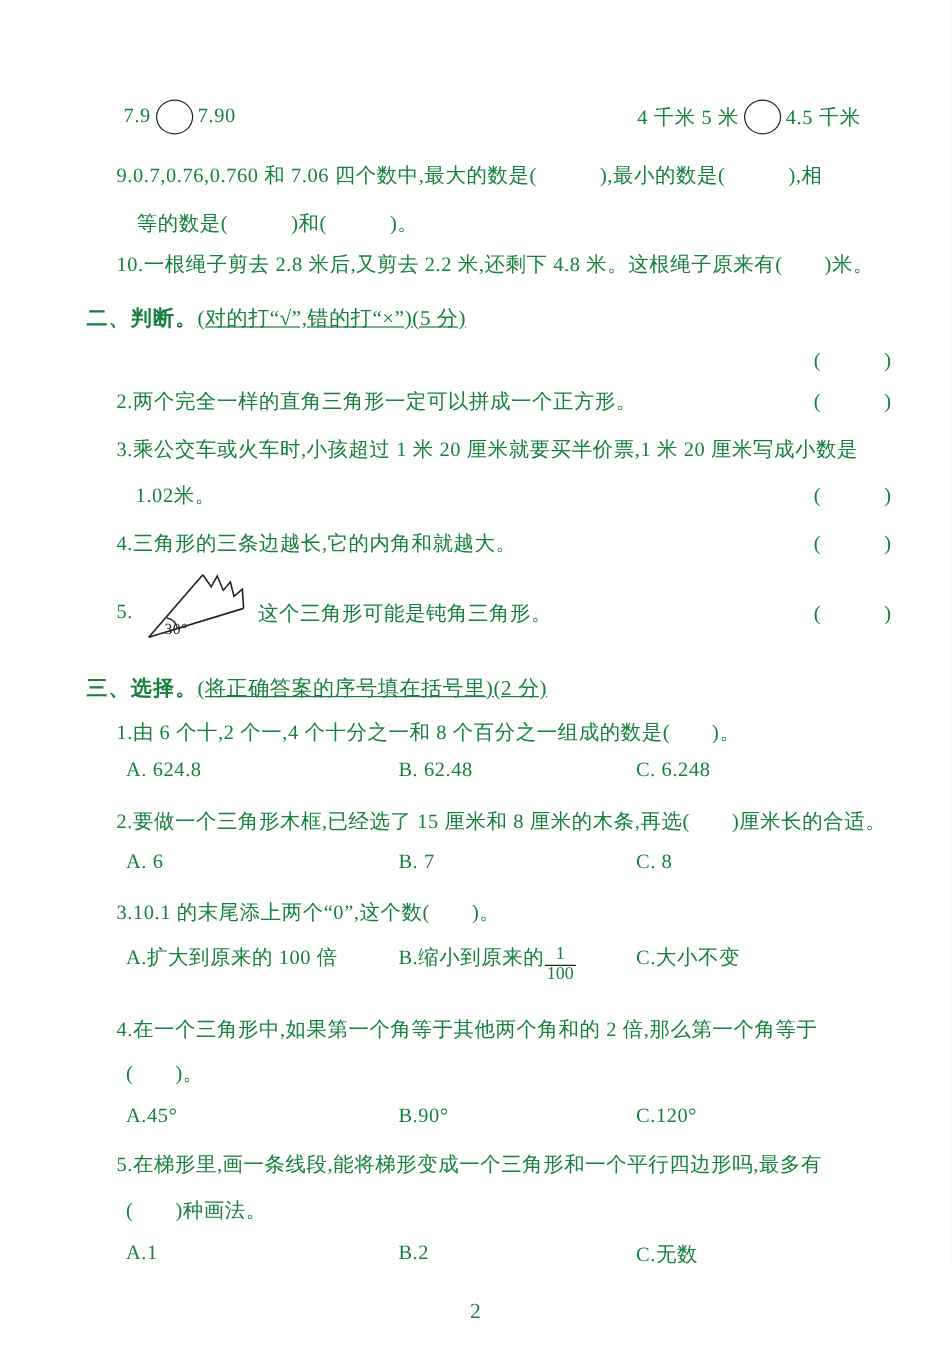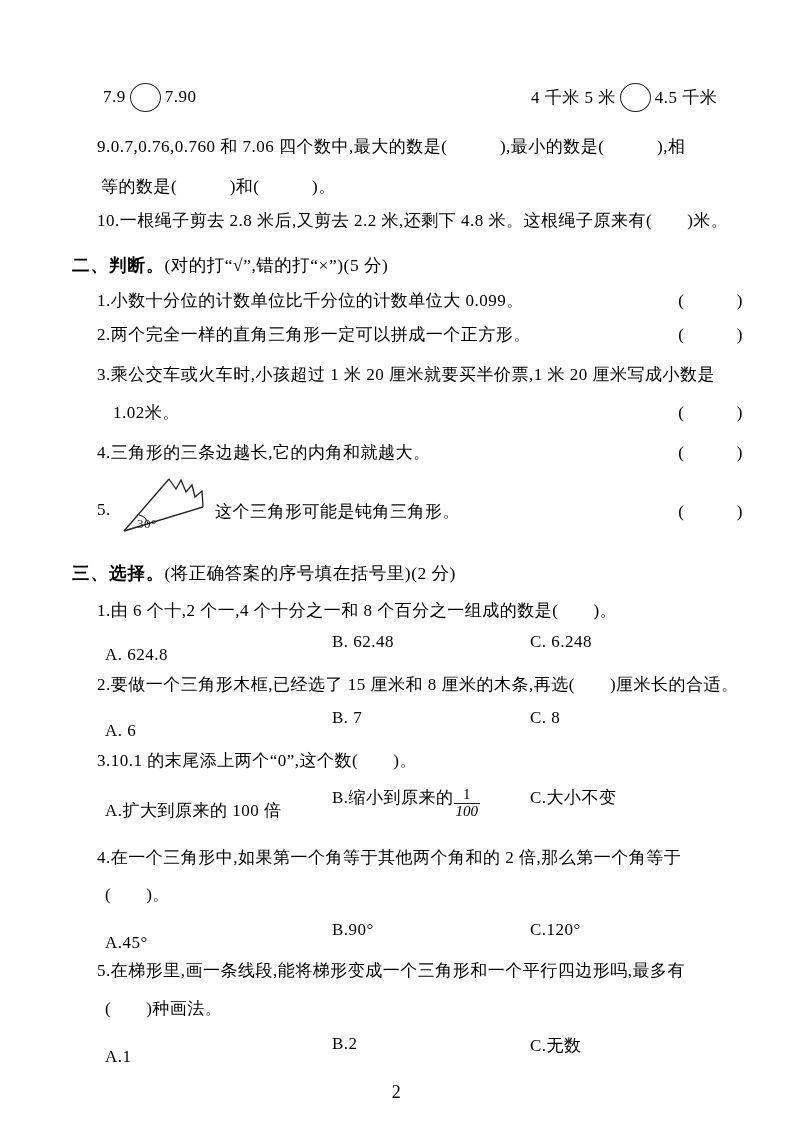--- a/index.html
+++ b/index.html
@@ -4,49 +4,49 @@
 <style>
   html,body { margin:0; padding:0; }
   body {
     font-family: "Liberation Serif", "DejaVu Serif", serif;
     background:#e8e8e8;
   }
   .page {
     position:relative;
     width:793px; height:1121px;
     background:#ffffff;
-    color:#000000;
+    color:#15803d;
     overflow:hidden;
     font-size:17px;
     letter-spacing:0.5px;
   }
   .line { position:absolute; line-height:26px; white-space:nowrap; }
   .indent-item { left:97px; }
-  .indent-cont { left:101px; }
+  .indent-cont { left:114px; }
   .section-head { left:72px; font-size:17.5px; }
   .section-head .hd-label { font-weight:bold; letter-spacing:1px; }
-  .section-head .hd-note { font-weight:normal; }
+  .section-head .hd-note { font-weight:normal;text-decoration:underline; }
   .judge-line { left:97px; right:50px; }
   .judge-line .answer-bracket { position:absolute; right:0; top:0; }
   .cmp-group { position:absolute; top:80px; height:34px; display:flex; align-items:center; }
   .cmp-circle {
     display:inline-block; width:31px; height:29px;
     border:1.6px solid #222; border-radius:50%;
     margin:0 4px; box-sizing:border-box;
   }
   .opt-row { position:absolute; left:0; width:793px; height:30px; }
-  .opt-row .opt-a { position:absolute; left:105px;margin-top:13px; }
+  .opt-row .opt-a { position:absolute; left:105px; }
   .opt-row .opt-b { position:absolute; left:332px; }
   .opt-row .opt-c { position:absolute; left:530px; }
   .frac {
     display:inline-block; text-align:center; vertical-align:-13px;
     line-height:1.05; font-size:15px; letter-spacing:0;
   }
   .frac .num { display:block; padding:0 2px; }
-  .frac .den { display:block; border-top:1.3px solid #1b1b1b; padding:0 2px;font-style:italic; }
+  .frac .den { display:block; border-top:1.3px solid #1b1b1b; padding:0 2px; }
   .fig-judge5 { position:absolute; left:97px; top:474px; right:50px; height:64px; }
   .fig-judge5 .q-num { position:absolute; left:0; top:26px; }
   .fig-judge5 .angle-svg { position:absolute; left:22px; top:0; }
   .fig-judge5 .q-text { position:absolute; left:118px; top:26px; }
   .fig-judge5 .answer-bracket { position:absolute; right:0; top:26px; }
   .page-number { position:absolute; left:0; right:0; bottom:18px; text-align:center; font-size:18px; }
 </style>
 </head>
 <body>
 
@@ -65,21 +65,20 @@
 
   <div class="line indent-item" style="top:134px">9.0.7,0.76,0.760 和 7.06 四个数中,最大的数是(　　　),最小的数是(　　　),相</div>
   <div class="line indent-cont" style="top:174px">等的数是(　　　)和(　　　)。</div>
   <div class="line indent-item" style="top:208px">10.一根绳子剪去 2.8 米后,又剪去 2.2 米,还剩下 4.8 米。这根绳子原来有(　　)米。</div>
 
   <div class="line section-head" style="top:252px">
     <span class="hd-label">二、判断。</span><span class="hd-note">(对的打“√”,错的打“×”)(5 分)</span>
   </div>
 
   <div class="line judge-line" style="top:288px">
-    <span>1.小数十分位的计数单位比千分位的计数单位大 0.099。</span>
     <span class="answer-bracket">(　　　)</span>
   </div>
   <div class="line judge-line" style="top:322px">
     <span>2.两个完全一样的直角三角形一定可以拼成一个正方形。</span>
     <span class="answer-bracket">(　　　)</span>
   </div>
   <div class="line indent-item" style="top:362px">3.乘公交车或火车时,小孩超过 1 米 20 厘米就要买半价票,1 米 20 厘米写成小数是</div>
   <div class="line judge-line" style="top:400px; left:113px">
     <span>1.02米。</span>
     <span class="answer-bracket">(　　　)</span>

